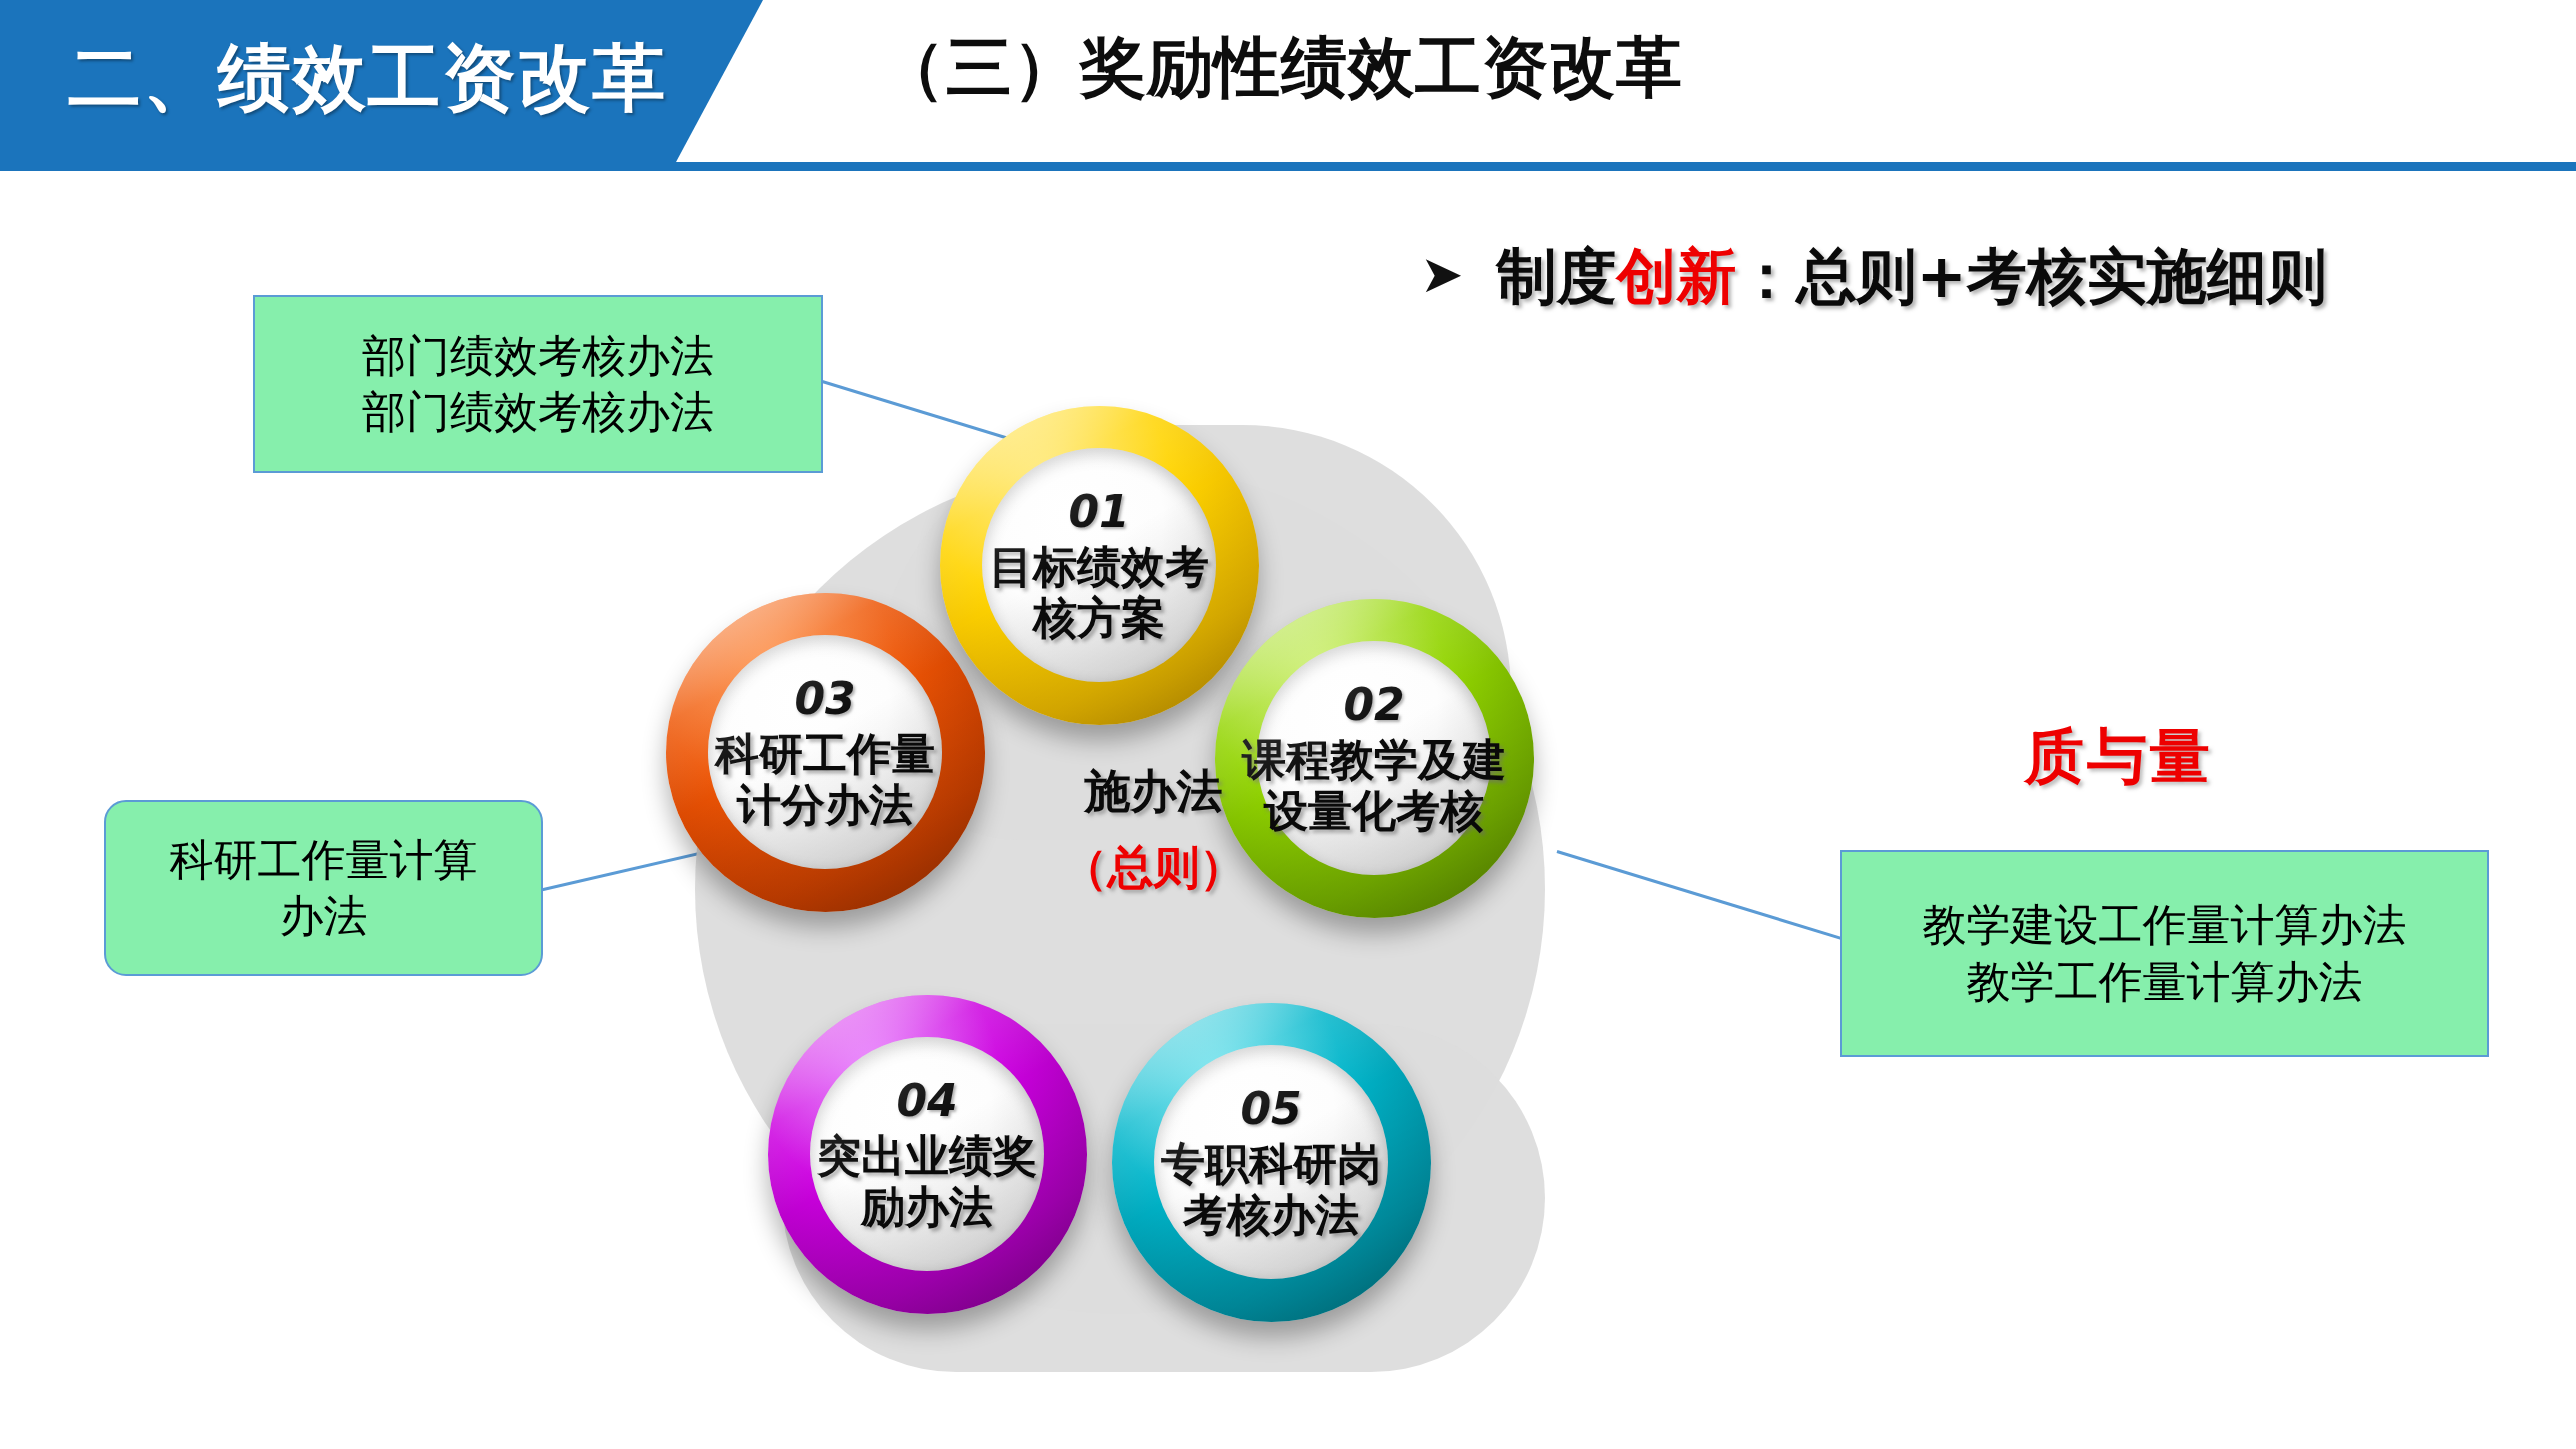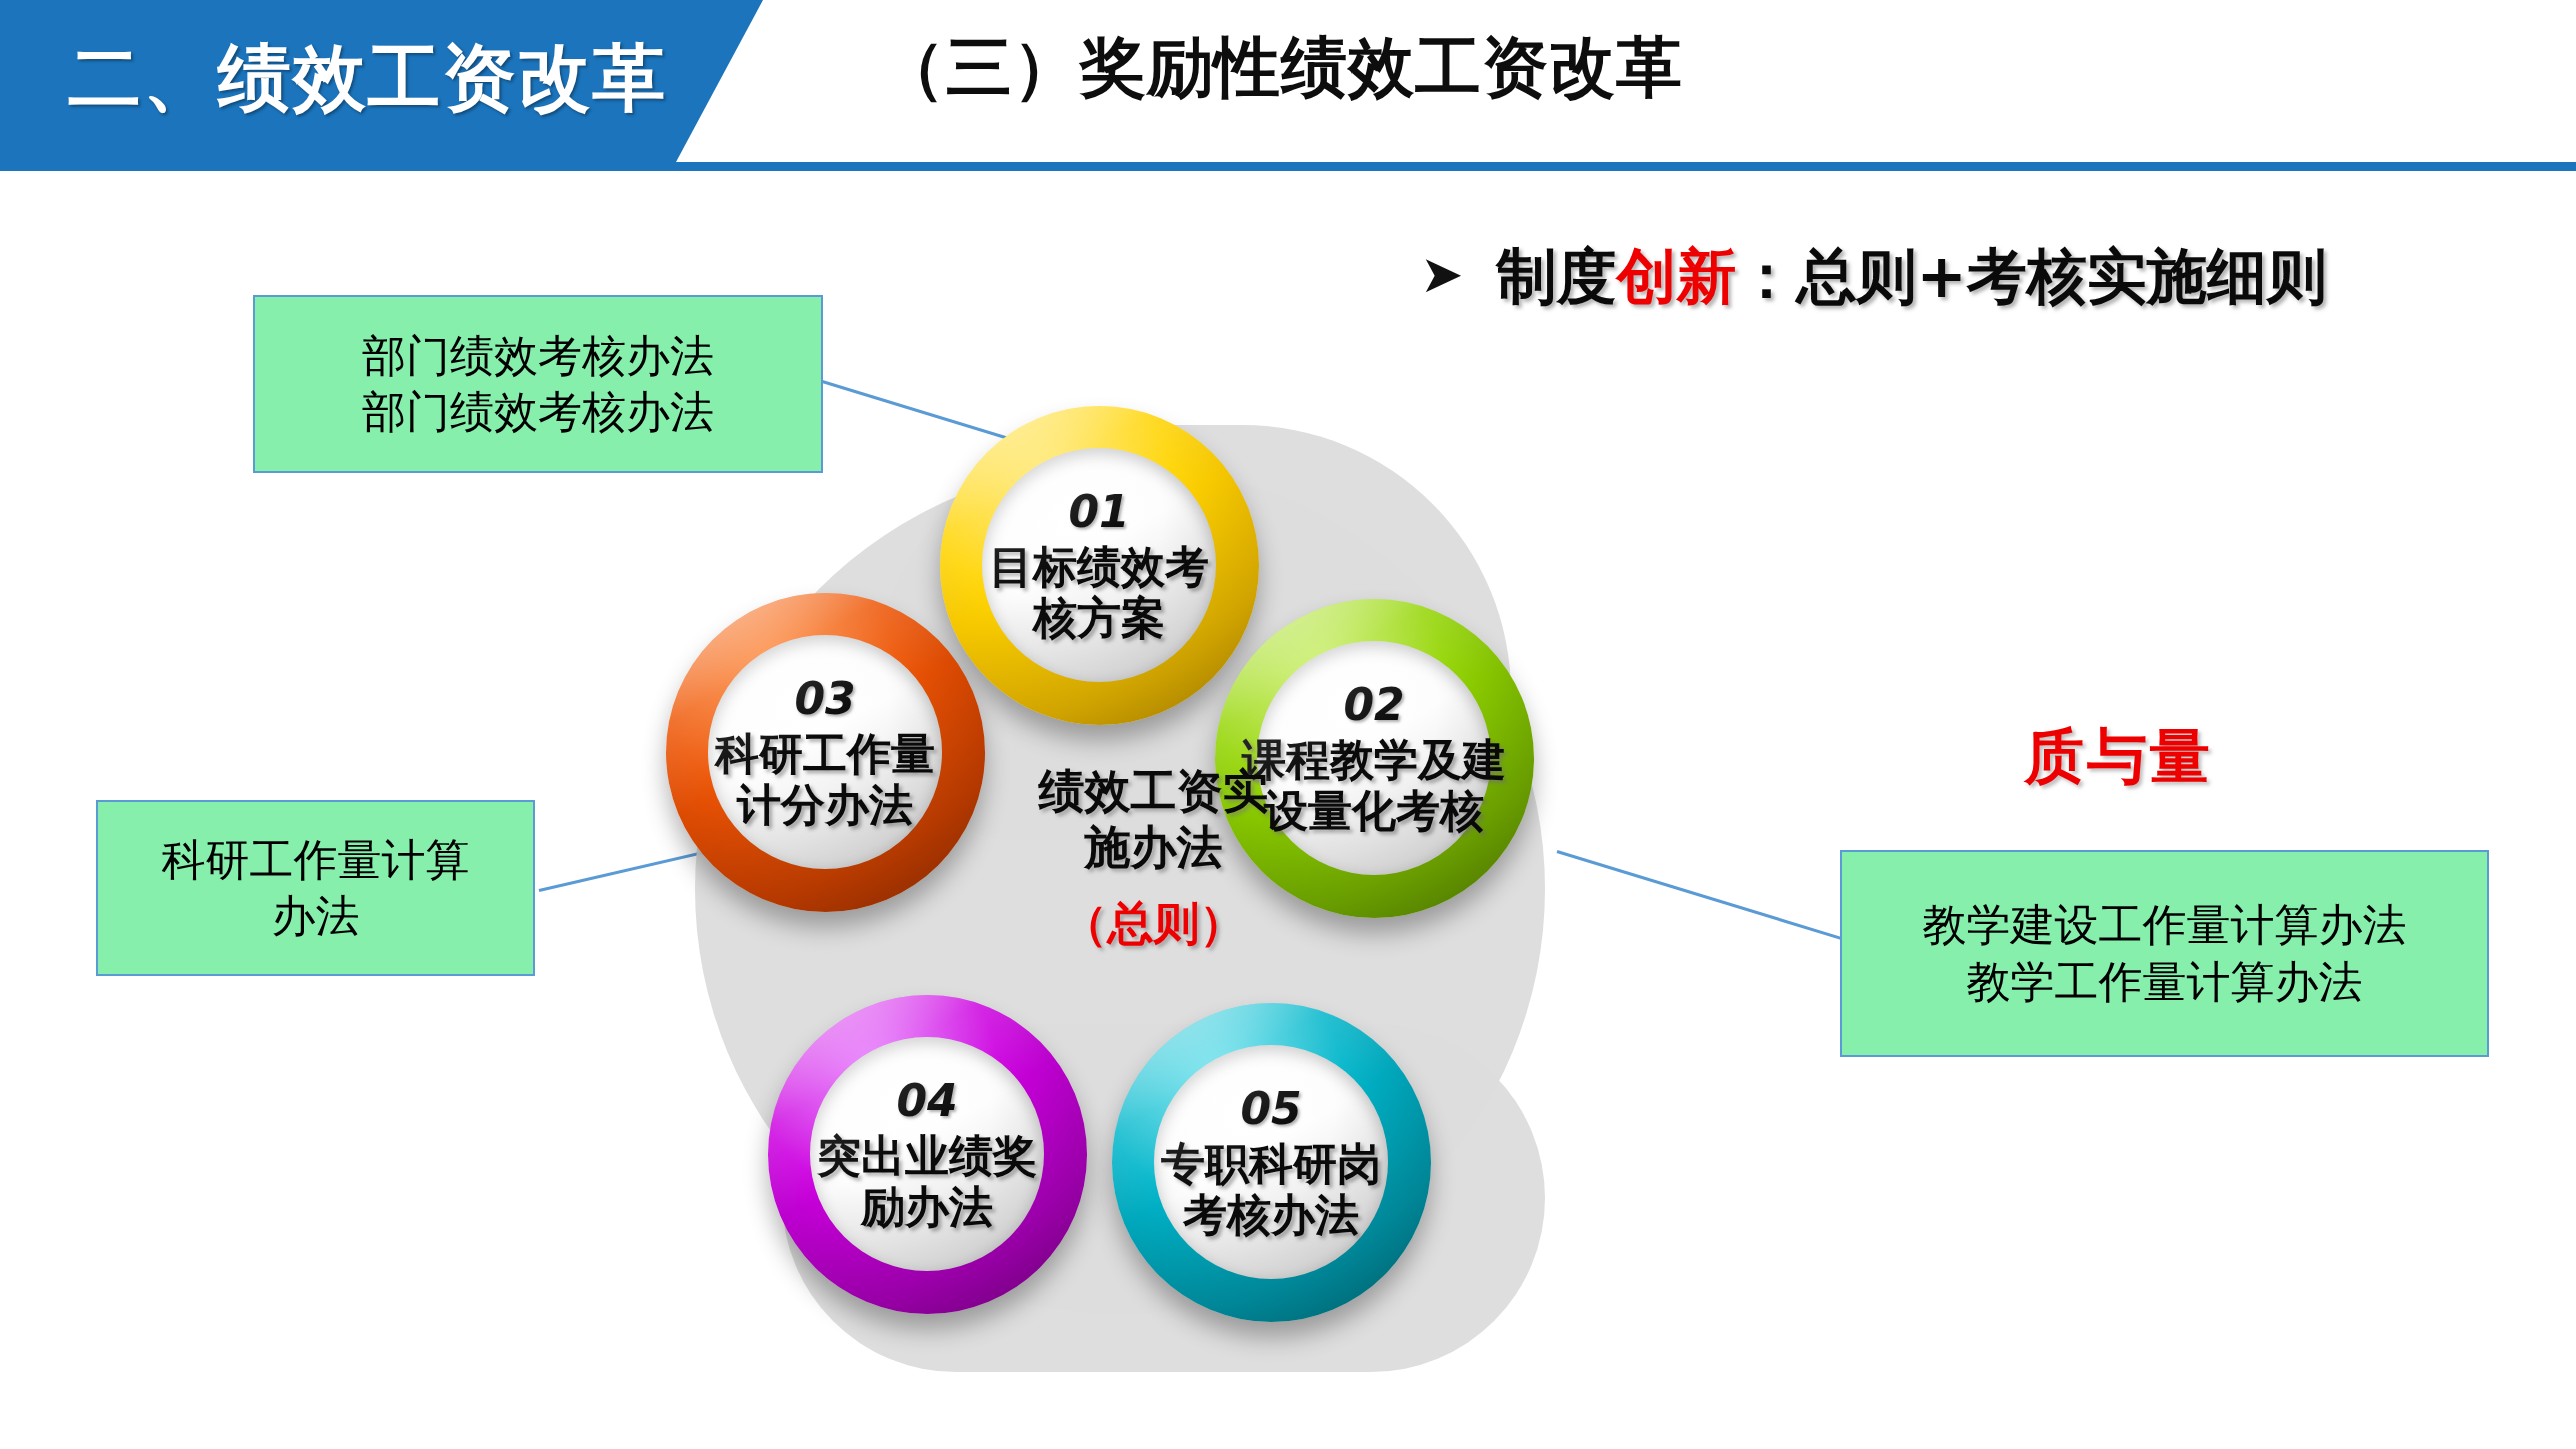--- a/index.html
+++ b/index.html
@@ -34,21 +34,21 @@
   .quality{position:absolute;left:2024px;top:717px;font-size:60px;font-weight:700;
            color:#ee0000;letter-spacing:2.9px;
            text-shadow:2.9px 2.9px 3.9px rgba(140,140,140,.55);}
 
   
   .callout{position:absolute;border:2.9px solid #5b9bd5;background:#86efac;
            display:flex;flex-direction:column;align-items:center;justify-content:center;
            color:#000;font-size:44px;line-height:1.28;text-align:center;}
   .callout span{display:block;white-space:nowrap;}
   #callout-top{left:253px;top:295px;width:566px;height:174px;}
-  #callout-left{left:96px;top:800px;width:435px;height:172px;}
+  #callout-left{left:104px;top:800px;width:435px;height:172px;border-radius:22px;}
   #callout-right{left:1840px;top:850px;width:645px;height:203px;}
 
   
   .conn{position:absolute;background:#5b9bd5;height:2.9px;transform-origin:0 50%;}
 
   
   .diagram{position:absolute;left:666px;top:406px;width:985px;height:976px;}
   .blob{position:absolute;background:#dcdcdc;opacity:.95;}
   #blob-a{left:29px;top:58px;width:850px;height:850px;border-radius:50%;}
   #blob-b{left:208px;top:19.3px;width:637px;height:415px;border-radius:319px 319px 174px 174px;}
@@ -192,18 +192,17 @@
       <div class="rnum">05</div>
       <div class="rlbl">
         <span>专职科研岗</span>
         <span>考核办法</span>
       </div>
     </div>
     <div class="gloss"></div>
   </div>
 
   <div class="center-lbl">
-    <span class="l">绩效工资实</span>
     <span class="l">施办法</span>
     <span class="sub">（总则）</span>
   </div>
 </div>
 
 
 </body></html>

